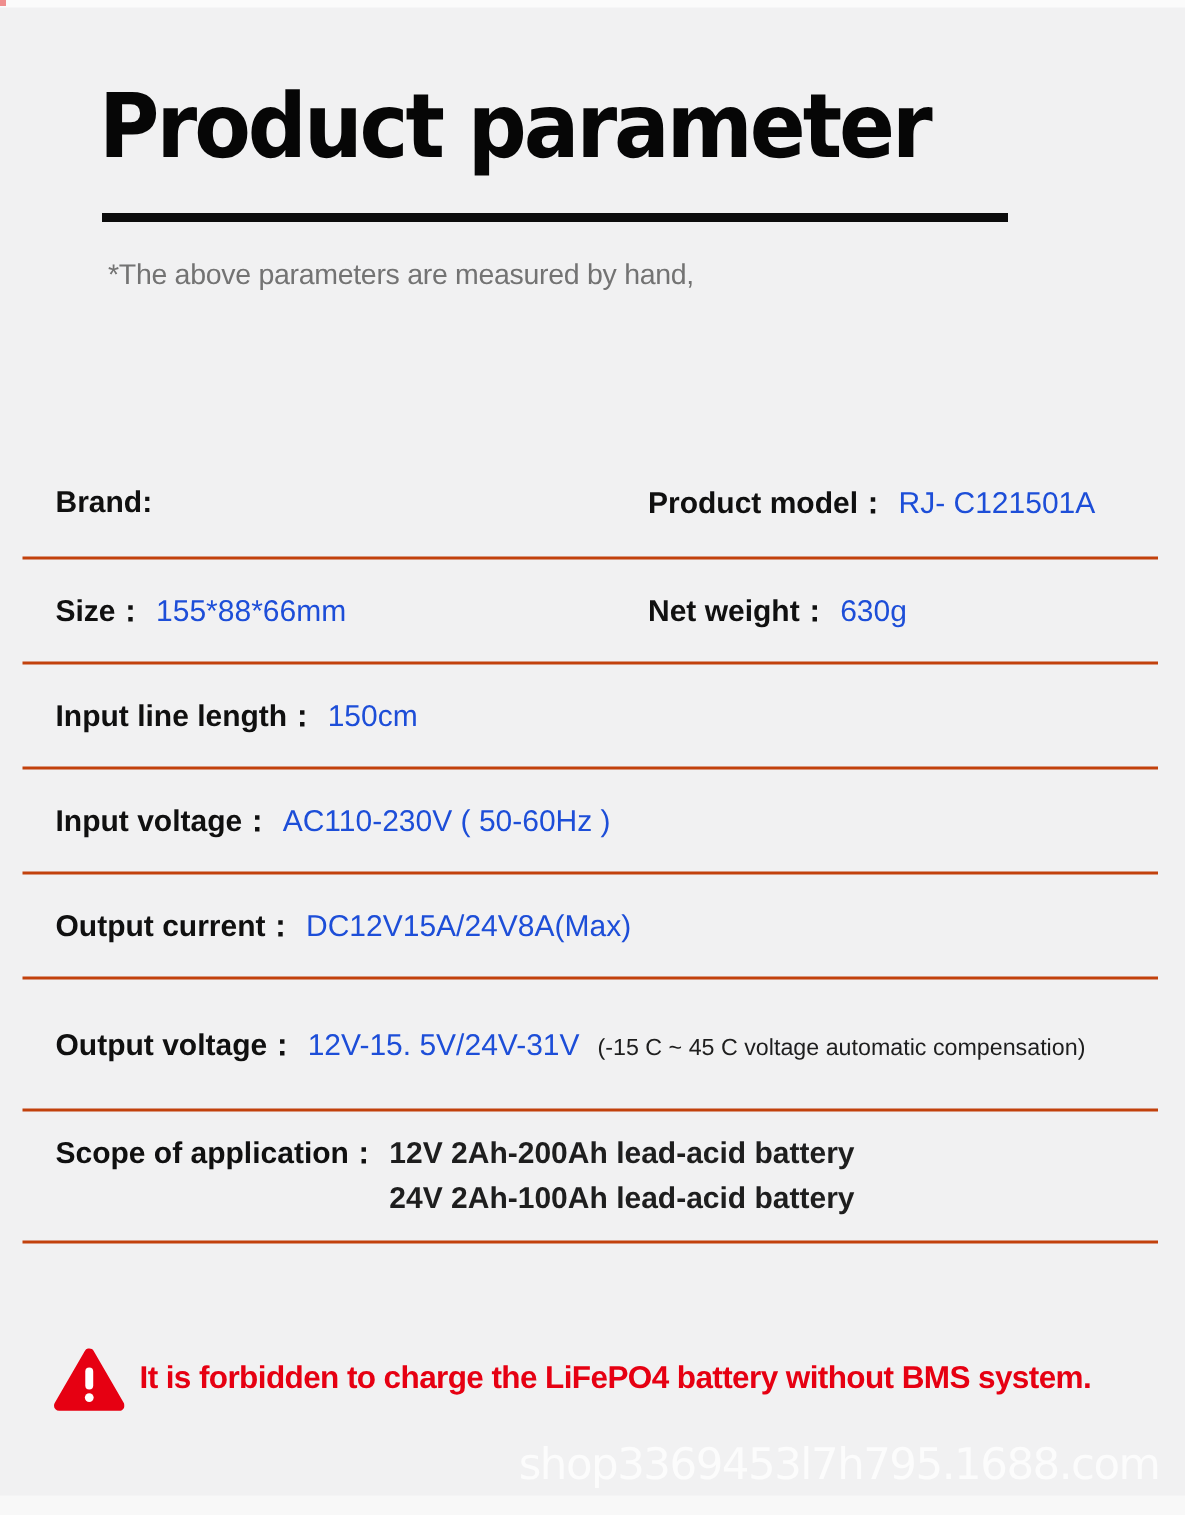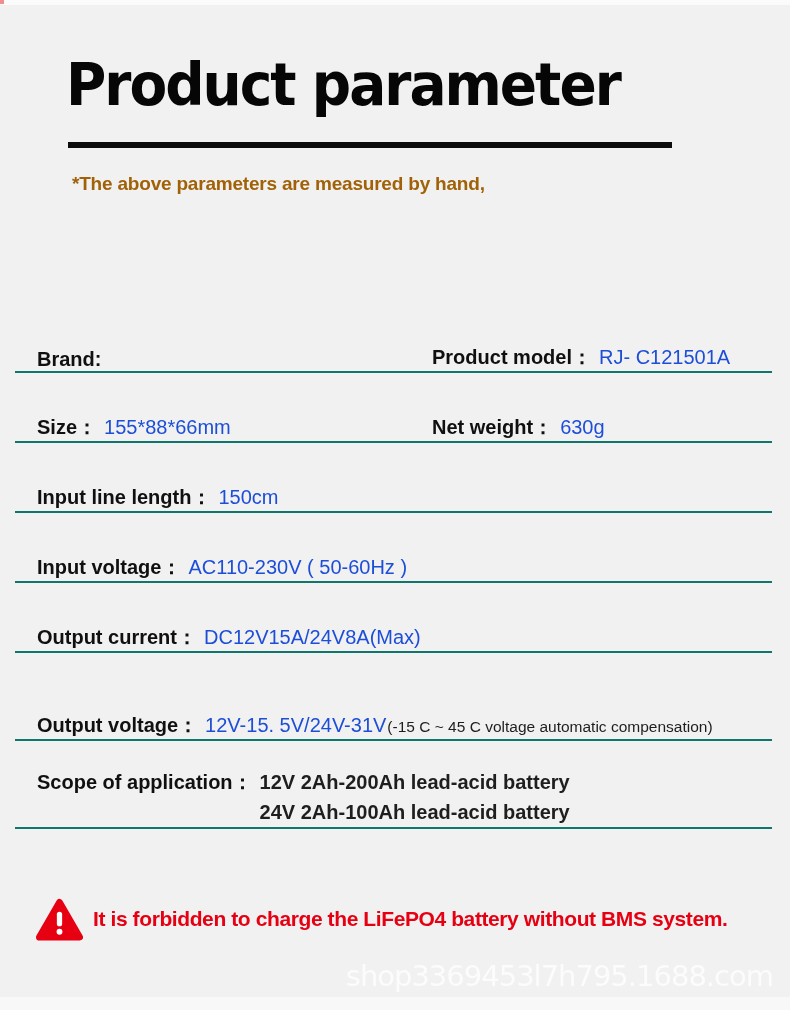--- a/index.html
+++ b/index.html
@@ -14,35 +14,35 @@
   .corner-mark{position:absolute;left:0;top:0;width:4px;height:4px;background:rgba(232,70,70,.6);}
 
   .title{
     position:absolute;left:66px;top:54px;margin:0;
     font-family:"DejaVu Sans","Liberation Sans",sans-serif;
     font-size:55px;font-weight:800;letter-spacing:-2px;line-height:1.05;
     color:#060606;transform:scaleY(1.08);transform-origin:left top;white-space:nowrap;
   }
   .title-underline{position:absolute;left:68px;top:142px;width:604px;height:6px;background:#0c0c0c;}
 
-  .note{position:absolute;left:68px;top:169px;font-size:19px;font-weight:700;
-    color:#a16207;line-height:30px;letter-spacing:-0.2px;white-space:nowrap;}
+  .note{position:absolute;left:68px;top:169px;font-size:19px;font-weight:400;
+    color:#737373;line-height:30px;letter-spacing:-0.2px;white-space:nowrap;}
   .note .l1{margin-left:4px;}
 
   .ptable{position:absolute;left:15px;top:300px;width:757px;}
   .prow{
-    display:flex;align-items:flex-end;box-sizing:border-box;
-    border-bottom:2px solid #0f766e;padding-left:22px;
+    display:flex;align-items:center;box-sizing:border-box;
+    border-bottom:2px solid #c2410c;padding-left:22px;
     font-size:20px;white-space:nowrap;
   }
   .h73{min-height:73px;} .h70{min-height:70px;} .h88{min-height:88px;}
   .cell.c1{width:395px;} .cell.c2{flex:1;}
   .lbl{font-weight:700;color:#101010;}
   .val{font-weight:400;color:#1d4ed8;margin-left:7px;}
-  .val-note{font-weight:400;color:#1e1e1e;font-size:15.5px;margin-left:1px;}
+  .val-note{font-weight:400;color:#1e1e1e;font-size:15.5px;margin-left:12px;}
   .scope-cell{display:flex;align-items:flex-start;line-height:30px;}
   .scope-values{display:inline-block;margin-left:7px;font-weight:700;color:#1e1e1e;}
 
   .warning{position:absolute;left:36px;top:895px;width:730px;height:48px;
     display:flex;align-items:center;}
   .warning-icon{width:47px;height:45px;flex:0 0 auto;}
   .warning-text{margin-left:10px;font-size:21px;font-weight:700;letter-spacing:-0.4px;
     color:#e60012;white-space:nowrap;}
 
   .watermark{

